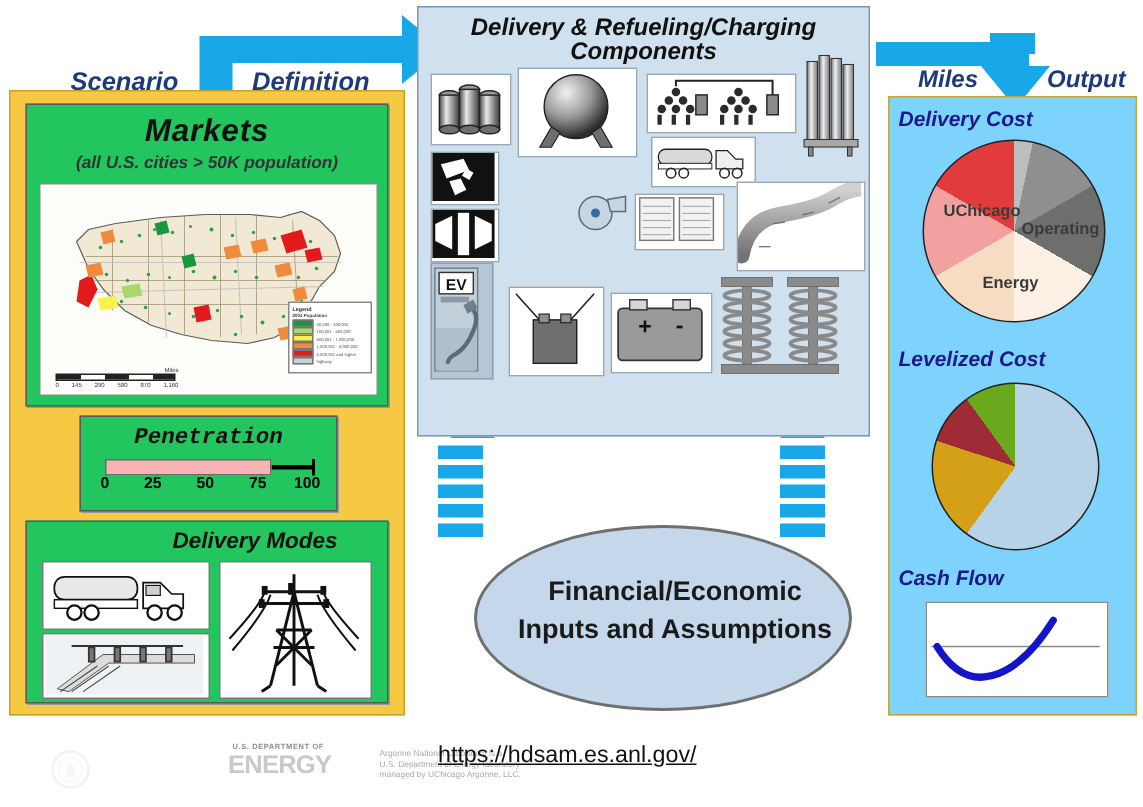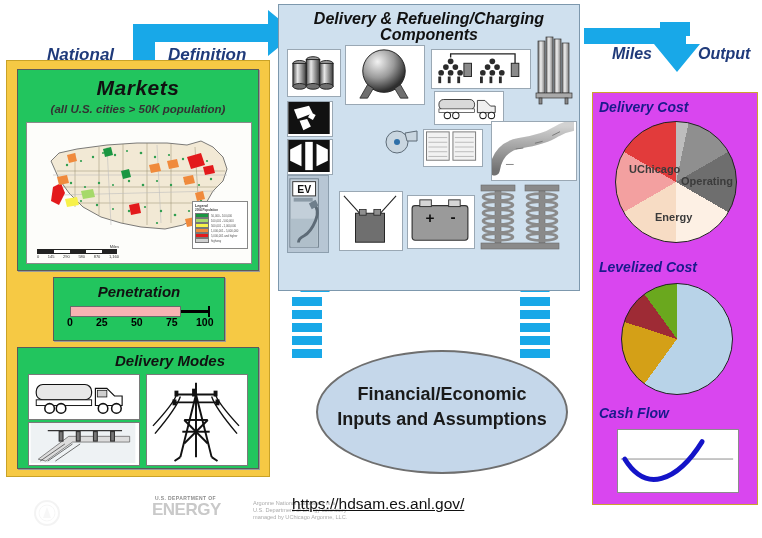--- a/index.html
+++ b/index.html
@@ -28,67 +28,67 @@
   #map-legend .lg-title{font-weight:bold;font-size:3.6px;color:#333;}
   #map-legend .lg-sub{font-weight:bold;font-size:3px;color:#444;margin-bottom:1px;}
   #map-legend .lg-row{display:flex;align-items:center;gap:2px;height:5px;}
   #map-legend .sw{width:12px;height:3.4px;border:.3px solid #777;}
   #map-legend .lg-txt{font-size:2.8px;color:#555;}
   #map-scale{position:absolute;left:10px;bottom:4px;font-size:4px;color:#333;}
   #map-scale .bar{width:78px;height:3px;background:linear-gradient(to right,#222 0 16px,#fff 16px 32px,#222 32px 48px,#fff 48px 64px,#222 64px 78px);border:.4px solid #222;}
   #map-scale .nums{display:flex;justify-content:space-between;width:82px;}
 
   #card-pen{left:46px;top:216px;width:170px;height:62px;}
-  #pen-title{position:absolute;left:0;top:5px;width:100%;text-align:center;font-size:15px;font-weight:bold;font-style:italic;color:#111;}
+  #pen-title{position:absolute;left:0;top:5px;width:100%;text-align:center;font-size:15px;font-weight:bold;font-style:italic;color:#111;font-family:Liberation Mono, monospace;}
   #pen-axis{position:absolute;left:16px;top:32px;width:140px;height:3px;background:#000;}
   .pen-tick{position:absolute;width:2px;height:11px;background:#000;top:-4px;}
   #pen-bar{position:absolute;left:16px;top:28px;width:109px;height:9px;background:#f8b3b3;border:1px solid #6b6b6b;}
   .pen-num{position:absolute;top:38px;font-size:10.5px;font-weight:bold;color:#000;}
 
   #card-modes{left:10px;top:286px;width:240px;height:120px;}
   #modes-title{position:absolute;left:0;top:4px;width:100%;text-align:center;font-size:15px;font-weight:bold;font-style:italic;color:#111;margin-left:32px;}
   .mode-box{position:absolute;background:#ffffff;border:1px solid #7a7a7a;}
   #mode-truck{left:10px;top:26px;width:110px;height:44px;}
   #mode-pipe{left:10px;top:74px;width:110px;height:42px;}
   #mode-tower{left:128px;top:26px;width:100px;height:90px;}
 
   
   #panel-center{left:278px;top:4px;width:300px;height:285px;background:#cfe0ee;border:1px solid #7d98ad;}
   #center-title{position:absolute;left:8px;top:6px;width:284px;text-align:center;font-size:16px;font-weight:bold;font-style:italic;color:#111;line-height:16px;}
   .comp{position:absolute;background:#ffffff;border:1px solid #9aa8b4;}
 
   
-  #panel-right{left:592px;top:64px;width:164px;height:411px;background:#d946ef;border:1px solid #caa42f;margin-top:28px;}
+  #panel-right{left:592px;top:64px;width:164px;height:411px;background:#7dd3fc;border:1px solid #caa42f;}
   .out-title{position:absolute;font-size:14px;font-weight:bold;font-style:italic;color:#1a1a8c;}
   #out-t1{left:6px;top:6px;}
   #out-t2{left:6px;top:166px;}
   #out-t3{left:6px;top:312px;}
   .pie{position:absolute;border-radius:50%;border:1px solid #222;}
   #pie-delivery{left:22px;top:28px;width:120px;height:120px;}
   #pie-levelized{left:28px;top:190px;width:110px;height:110px;}
   .slice-lbl{position:absolute;font-size:11px;color:#3b3b3b;font-weight:bold;}
   #cf-frame{position:absolute;left:24px;top:336px;width:120px;height:62px;background:#fff;border:1px solid #8c8c8c;}
 
   
   #ellipse{position:absolute;left:316px;top:350px;width:248px;height:120px;border-radius:50%;background:#c5d7ea;border:2px solid #6f6f6f;}
-  #ellipse-text{position:absolute;left:0;top:30px;width:100%;text-align:center;font-size:18px;font-weight:bold;color:#1a1a1a;line-height:25px;}
+  #ellipse-text{position:absolute;left:8px;top:30px;width:100%;text-align:center;font-size:18px;font-weight:bold;color:#1a1a1a;line-height:25px;}
 
   
   #footer-logo{left:34px;top:500px;opacity:.2;}
   #url{left:292px;top:495px;font-size:15.5px;color:#111;text-decoration:underline;}
   #doe-text{left:122px;top:499px;font-size:5.6px;color:#8d8d8d;line-height:7px;opacity:.75;}
   #doe-dept{left:155px;top:495px;font-size:5px;letter-spacing:.4px;color:#8d8d8d;font-weight:bold;}
   #doe-energy{left:152px;top:500px;font-size:17px;font-weight:bold;color:#c9c9c9;letter-spacing:-.5px;}
 </style>
 </head>
 <body>
 
 <div class="stage">
 
-  <div class="abs ttl-navy" id="lbl-scenario">National</div>
+  <div class="abs ttl-navy" id="lbl-scenario">Scenario</div>
   <div class="abs ttl-navy" id="lbl-definition">Definition</div>
   <div class="abs ttl-navy" id="lbl-model">Miles</div>
   <div class="abs ttl-navy" id="lbl-output">Output</div>
 
   <svg class="abs" style="left:0;top:0;width:762px;height:538px;pointer-events:none;">
 
     <g>
       <path d="M133,70 L133,24 L268,24 L268,10 L296,33 L268,56 L268,42 L155,42 L155,70 Z" fill="#18a8e8"></path>
     </g>
 

